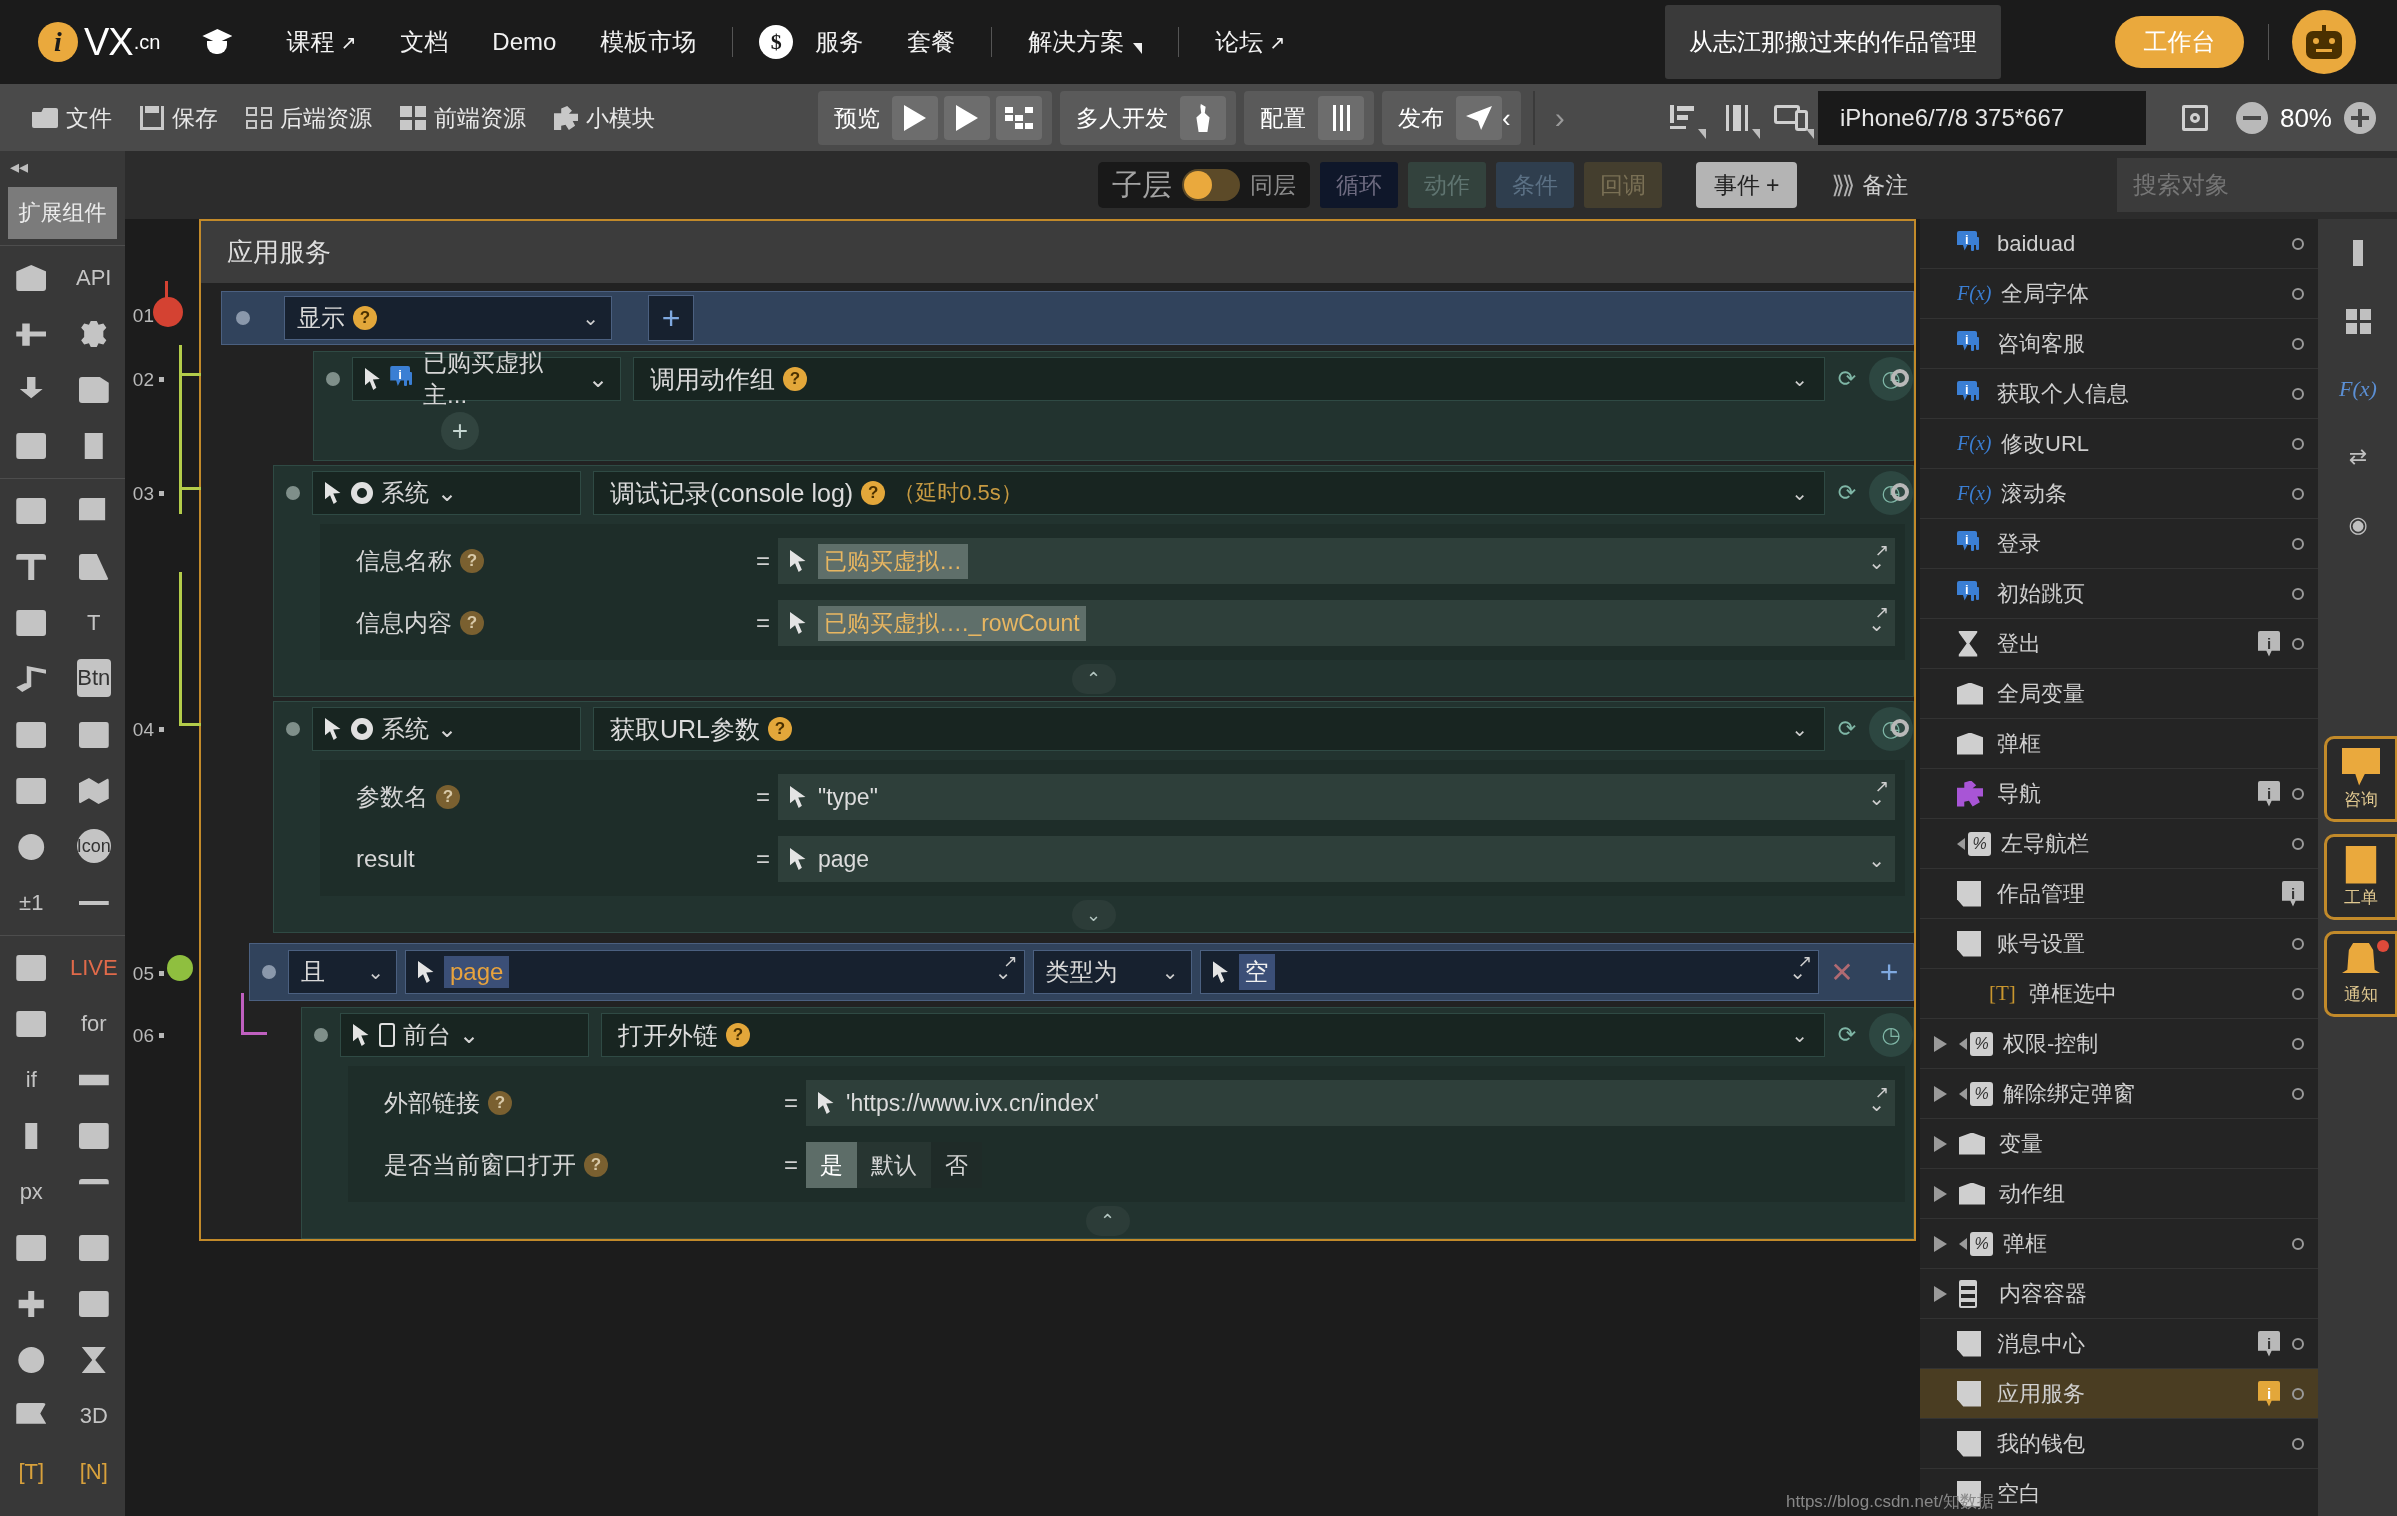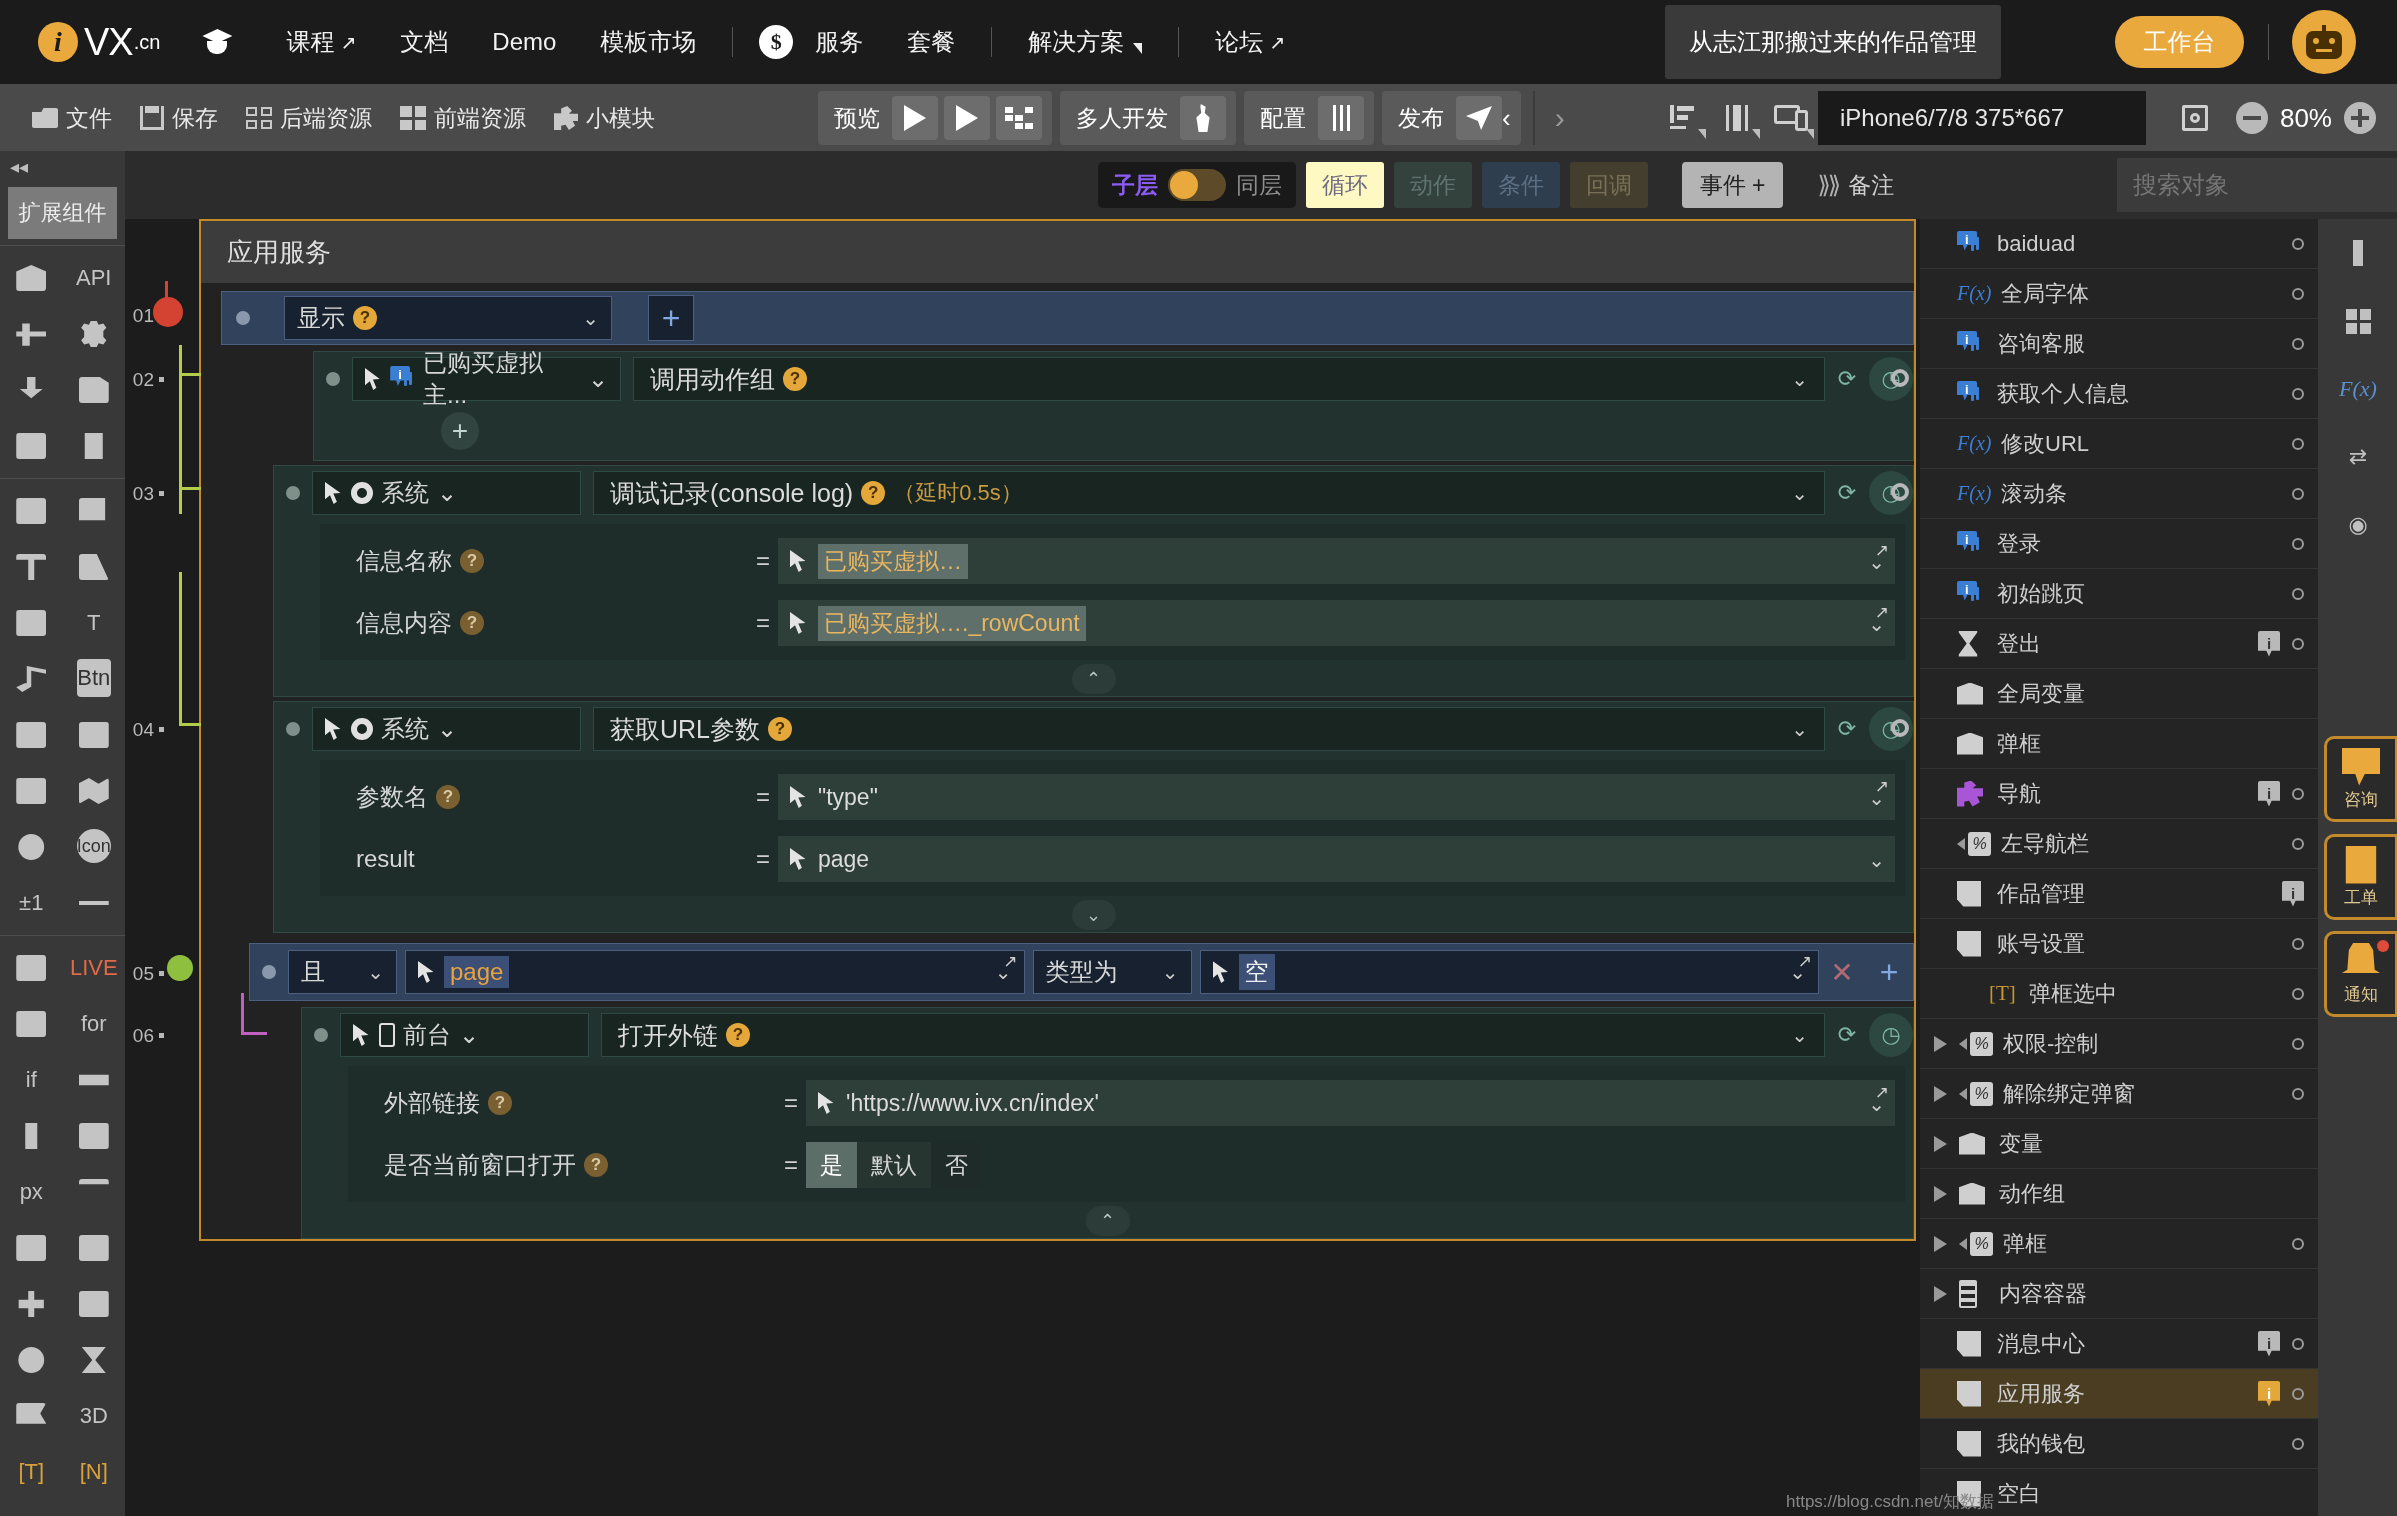--- a/index.html
+++ b/index.html
@@ -118,26 +118,26 @@
   .circ-btn{width:32px;height:32px;border-radius:50%;background:#b9b9b9;position:relative;cursor:pointer;}
   .circ-btn::before{content:"";position:absolute;left:7px;top:14px;width:18px;height:4px;background:#4a4a4a;}
   .circ-btn.plus::after{content:"";position:absolute;left:14px;top:7px;width:4px;height:18px;background:#4a4a4a;}
 
   
   .bar2{position:absolute;left:0;top:151px;width:2398px;height:68px;background:#2c2c2c;}
   .bar2-inner{position:absolute;left:1098px;top:0;display:flex;align-items:center;height:68px;gap:0;}
   .toggle-pill{
     display:flex;align-items:center;background:#191919;border-radius:5px;height:46px;padding:0 14px;gap:10px;
   }
-  .toggle-pill .on{color:#8b5cf6;font-size:23px;font-weight:bold;}
+  .toggle-pill .on{color:#a3a3a3;font-size:30px;}
   .toggle-pill .off{color:#8e8e8e;font-size:23px;}
   .tg-switch{width:58px;height:32px;border-radius:16px;background:#5c4a28;position:relative;cursor:pointer;}
   .tg-switch i{position:absolute;left:2px;top:2px;width:28px;height:28px;border-radius:50%;background:#eaa93d;}
   .tag{height:46px;padding:0 16px;display:flex;align-items:center;font-size:23px;border-radius:3px;margin-left:10px;}
-  .tag.loop{background:#fef9c3;color:#6e6b80;}
+  .tag.loop{background:#0f172a;color:#6e6b80;}
   .tag.action{background:#33423d;color:#5f7470;}
   .tag.cond{background:#2f3e4e;color:#5b7084;}
   .tag.cb{background:#443e2e;color:#7a7055;}
   .btn-event{margin-left:34px;height:46px;padding:0 18px;background:#b4b4b4;color:#222;
      font-size:23px;border-radius:4px;display:flex;align-items:center;gap:6px;cursor:pointer;border:none;font-family:inherit;}
   .remark{display:flex;align-items:center;gap:10px;margin-left:34px;color:#cfcfcf;font-size:23px;cursor:pointer;}
   .remark .chevs{color:#b0b0b0;font-size:24px;letter-spacing:-3px;}
   .searchbox{
     position:absolute;left:2117px;top:7px;width:281px;height:54px;background:#3b3b3b;
     display:flex;align-items:center;

